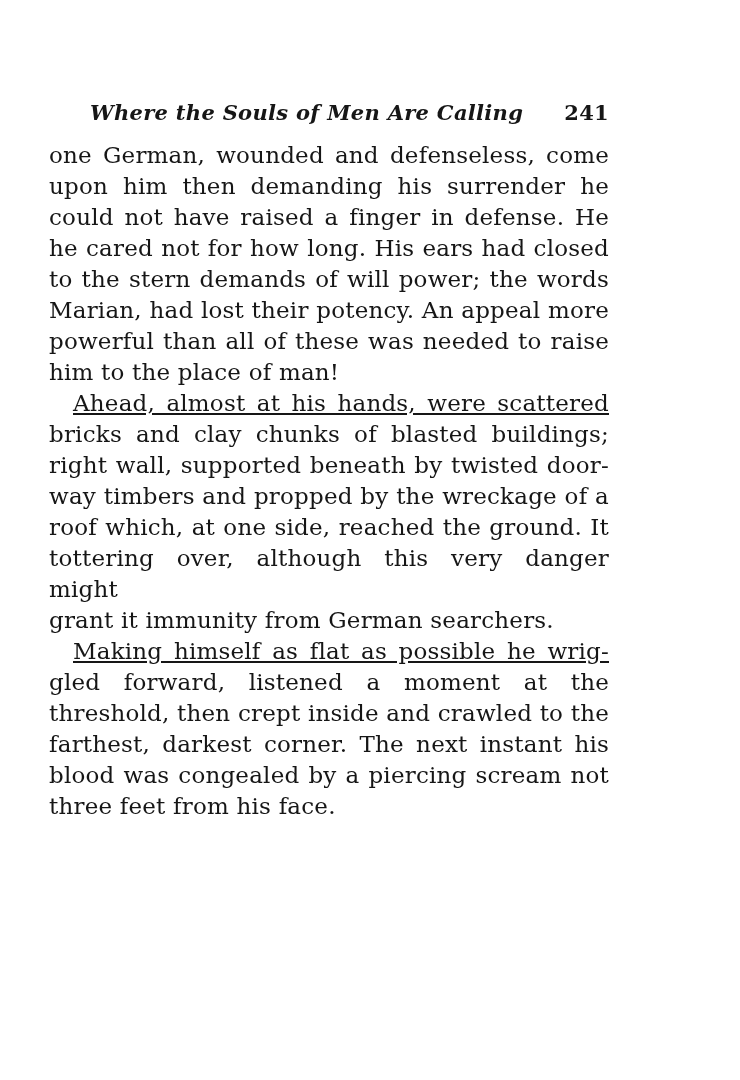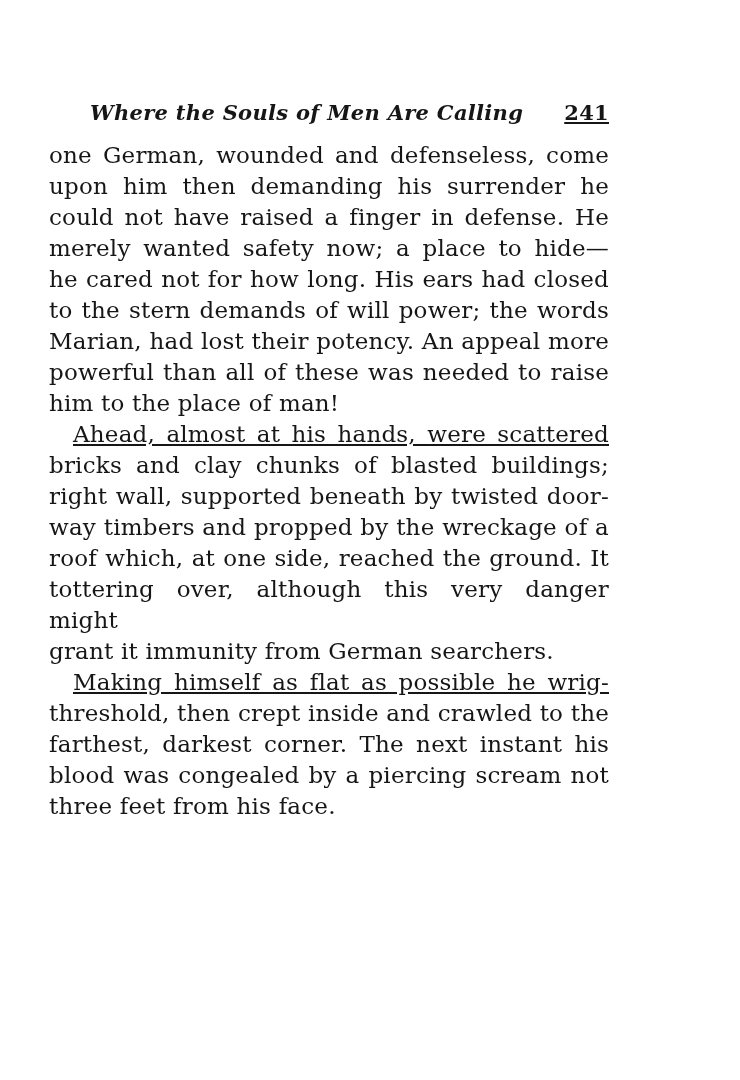--- a/index.html
+++ b/index.html
@@ -27,21 +27,20 @@
     letter-spacing: 0.3px;
   }
   .running-header .title {
     font-style: italic;
     flex: 1;
     text-align: center;
   }
   .running-header .pagenum {
     font-style: normal;
     margin-left: 0;
-    text-decoration: underline;
   }
   .paragraph {
     margin: 0;
   }
   .line {
     font-size: 23px;
     line-height: 31px;
     text-align: justify;
     text-align-last: justify;
     -moz-text-align-last: justify;
@@ -63,37 +62,37 @@
 <div class="page">
   <div class="running-header">
     <span class="title">Where the Souls of Men Are Calling</span>
     <span class="pagenum">241</span>
   </div>
   <div id="content">
       <div class="paragraph">
         <div class="line">one German, wounded and defenseless, come</div>
         <div class="line">upon him then demanding his surrender he</div>
         <div class="line">could not have raised a finger in defense. He</div>
-        <div class="line">merely wanted safety now; a place to hide—</div>
         <div class="line">he cared not for how long. His ears had closed</div>
         <div class="line">to the stern demands of will power; the words</div>
         <div class="line">Marian, had lost their potency. An appeal more</div>
         <div class="line">powerful than all of these was needed to raise</div>
         <div class="line last">him to the place of man!</div>
       </div>
       <div class="paragraph">
         <div class="line indent">Ahead, almost at his hands, were scattered</div>
         <div class="line">bricks and clay chunks of blasted buildings;</div>
         <div class="line">right wall, supported beneath by twisted door-</div>
         <div class="line">way timbers and propped by the wreckage of a</div>
         <div class="line">roof which, at one side, reached the ground. It</div>
         <div class="line">tottering over, although this very danger might</div>
         <div class="line last">grant it immunity from German searchers.</div>
       </div>
       <div class="paragraph">
         <div class="line indent">Making himself as flat as possible he wrig-</div>
+        <div class="line">gled forward, listened a moment at the</div>
         <div class="line">threshold, then crept inside and crawled to the</div>
         <div class="line">farthest, darkest corner. The next instant his</div>
         <div class="line">blood was congealed by a piercing scream not</div>
         <div class="line last">three feet from his face.</div>
       </div>
     </div>
 </div>
 
 </body></html>

